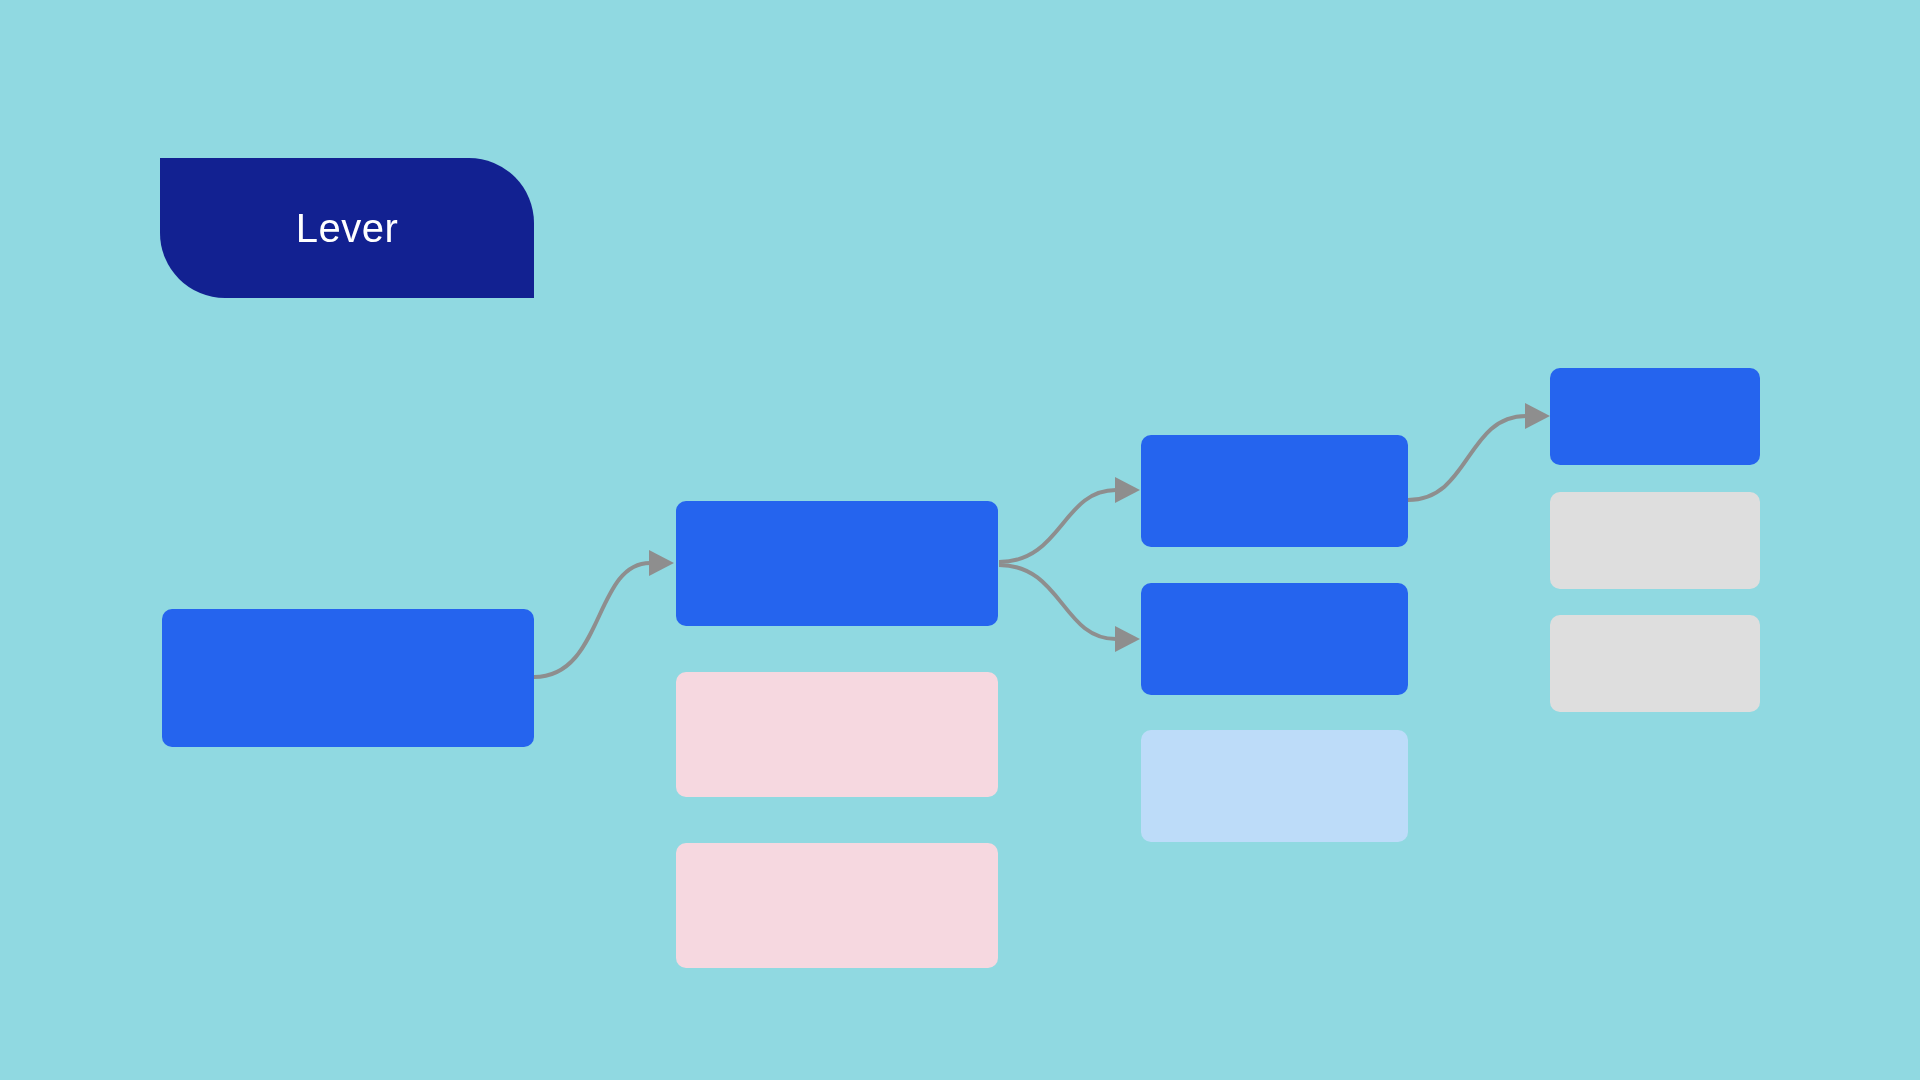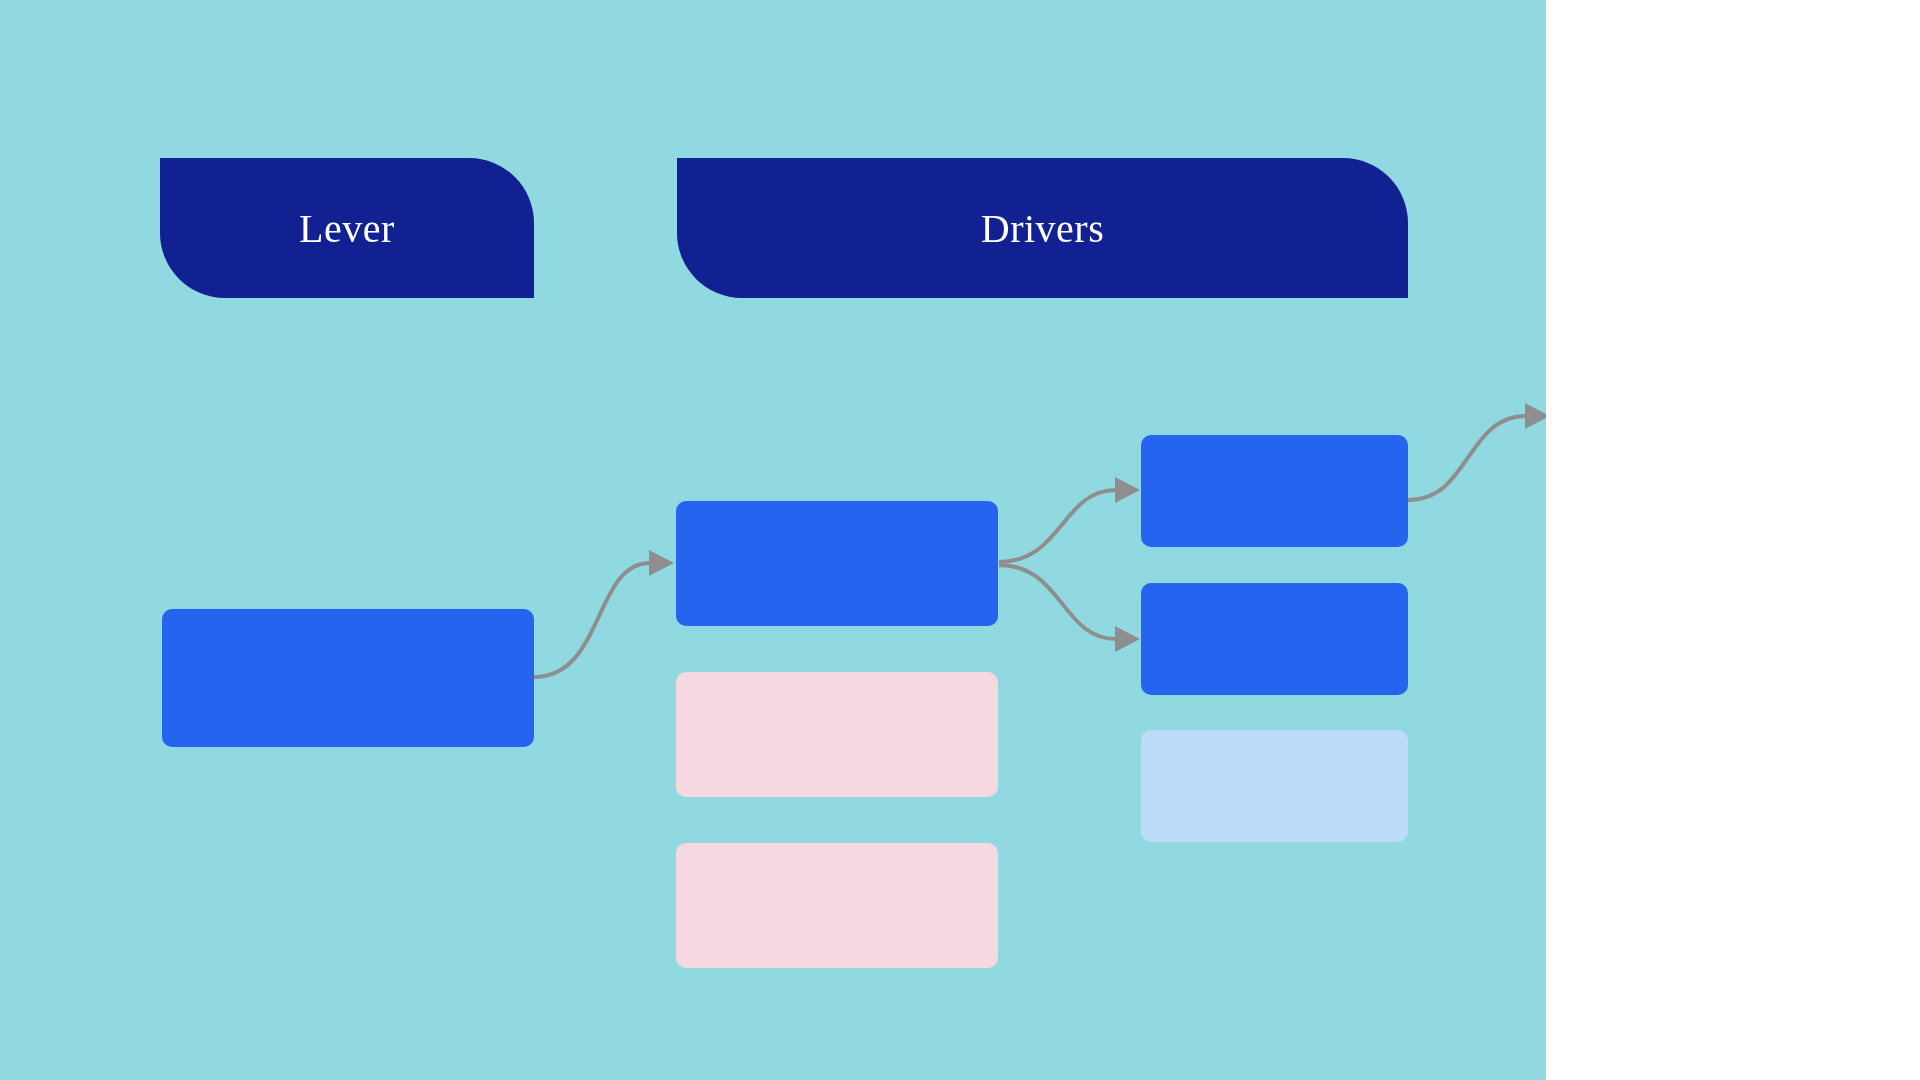--- a/index.html
+++ b/index.html
@@ -1,25 +1,25 @@
 <!DOCTYPE html>
 <html style="--background: #90d9e1; --header: #122191; --header-text: #ffffff; --primary-blue: #2564ee; --pink: #f6d8e0; --light-blue: #bddcf9; --gray: #dedede; --arrow: #8e8e8e;"><head>
 <meta charset="utf-8">
 <style>
   html, body {
     margin: 0;
     padding: 0;
   }
   #canvas {
     position: relative;
-    width: 1546px;
+    width: 1920px;
     height: 1080px;
     background: var(--background, #90d9e1);
     overflow: hidden;
-    font-family: Liberation Serif, serif;
+    font-family: Liberation Sans, sans-serif;
     text-align: right;
   }
   .col-header {
     position: absolute;
     background: var(--header, #122191);
     color: var(--header-text, #ffffff);
     border-radius: 0 65px 0 65px;
     display: flex;
     align-items: center;
     justify-content: center;
@@ -73,23 +73,20 @@
 </style>
 </head>
 <body>
 
 <div id="canvas">
 
   <div class="col-header" id="header-lever">
     <span>Lever</span>
   </div>
 
-  <div class="col-header" id="header-drivers">
-    <span>Drivers</span>
-  </div>
 
 
   <div class="node node-blue" id="lever-node"></div>
 
   <div class="node node-blue" id="driver-node-1"></div>
   <div class="node node-pink" id="driver-node-2"></div>
   <div class="node node-pink" id="driver-node-3"></div>
 
   <div class="node node-blue" id="subdriver-node-1"></div>
   <div class="node node-blue" id="subdriver-node-2"></div>

